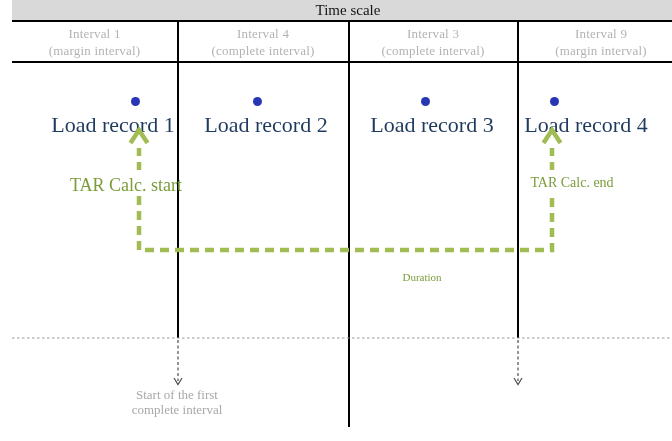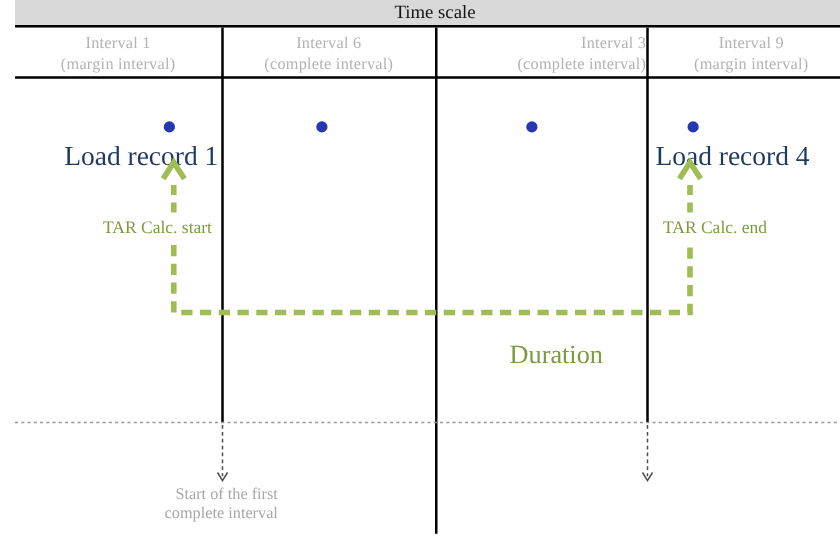--- a/index.html
+++ b/index.html
@@ -33,43 +33,43 @@
   .hline-intervals{position:absolute;left:0;top:61px;width:672px;height:2px;background:#000;}
   
   .interval-label{
     position:absolute;top:25px;height:34px;
     display:flex;flex-direction:column;align-items:center;justify-content:center;
     font-size:13px;line-height:17px;color:var(--gray-label);text-align:center;
     letter-spacing:.2px;
   }
   .il-1{left:0;width:165px;}
   .il-2{left:166px;width:170px;}
-  .il-3{left:337px;width:168px;align-items:flex-end;}
+  .il-3{left:337px;width:168px;}
   .il-4{left:506px;width:166px;}
   
   .dot{position:absolute;top:97px;width:9px;height:9px;border-radius:50%;background:var(--dot-blue);}
   .dot-1{left:119px;} .dot-2{left:241px;} .dot-3{left:409px;} .dot-4{left:538px;}
   
   .load-record{
     position:absolute;top:112px;transform:translateX(-50%);
     font-size:22px;color:var(--navy);white-space:nowrap;
   }
   .lr-1{left:101px;} .lr-2{left:254px;} .lr-3{left:420px;} .lr-4{left:574px;}
   
   .green-text{
     position:absolute;transform:translateX(-50%);
     color:var(--green-text);white-space:nowrap;
   }
-  .tar-start{left:114px;top:175px;font-size:14px;}
+  .tar-start{left:114px;top:175px;font-size:18px;}
   .tar-end{left:560px;top:175px;font-size:14px;}
-  .duration{left:433px;top:271px;font-size:21px;}
+  .duration{left:410px;top:271px;font-size:11px;}
   
   .marker-text{
     position:absolute;top:387px;transform:translateX(-50%);
-    font-size:13px;line-height:15px;color:var(--gray-marker);text-align:right;
+    font-size:13px;line-height:15px;color:var(--gray-marker);text-align:center;
     white-space:nowrap;
   }
   .marker-start{left:165px;}
   .marker-end{left:505px;}
   
   svg.overlay{position:absolute;left:0;top:0;pointer-events:none;}
 </style>
 </head>
 <body>
 
@@ -82,38 +82,40 @@
   <div class="hline-intervals"></div>
   <div class="vline vline-1"></div>
   <div class="vline vline-2"></div>
   <div class="vline vline-3"></div>
 
   <div class="interval-label il-1">
     <span>Interval 1</span>
     <span>(margin interval)</span>
   </div>
   <div class="interval-label il-2">
-    <span>Interval 6</span>
+    <span>Interval 4</span>
     <span>(complete interval)</span>
   </div>
   <div class="interval-label il-3">
     <span>Interval 3</span>
     <span>(complete interval)</span>
   </div>
   <div class="interval-label il-4">
     <span>Interval 9</span>
     <span>(margin interval)</span>
   </div>
 
   <div class="dot dot-1"></div>
   <div class="dot dot-2"></div>
   <div class="dot dot-3"></div>
   <div class="dot dot-4"></div>
 
   <div class="load-record lr-1">Load record 1</div>
+  <div class="load-record lr-2">Load record 2</div>
+  <div class="load-record lr-3">Load record 3</div>
   <div class="load-record lr-4">Load record 4</div>
 
   <svg class="overlay" width="672" height="441" viewBox="0 0 672 441">
 
     <g stroke="#a0bc53" fill="none">
 
       <polyline points="118.5,143 127,130 135.5,143" stroke-width="4.5"></polyline>
       <path d="M127,148 V172" stroke-width="4.5" stroke-dasharray="8 6"></path>
 
       <path d="M127,196 V250 H540 V196" stroke-width="4.5" stroke-dasharray="9 6"></path>

